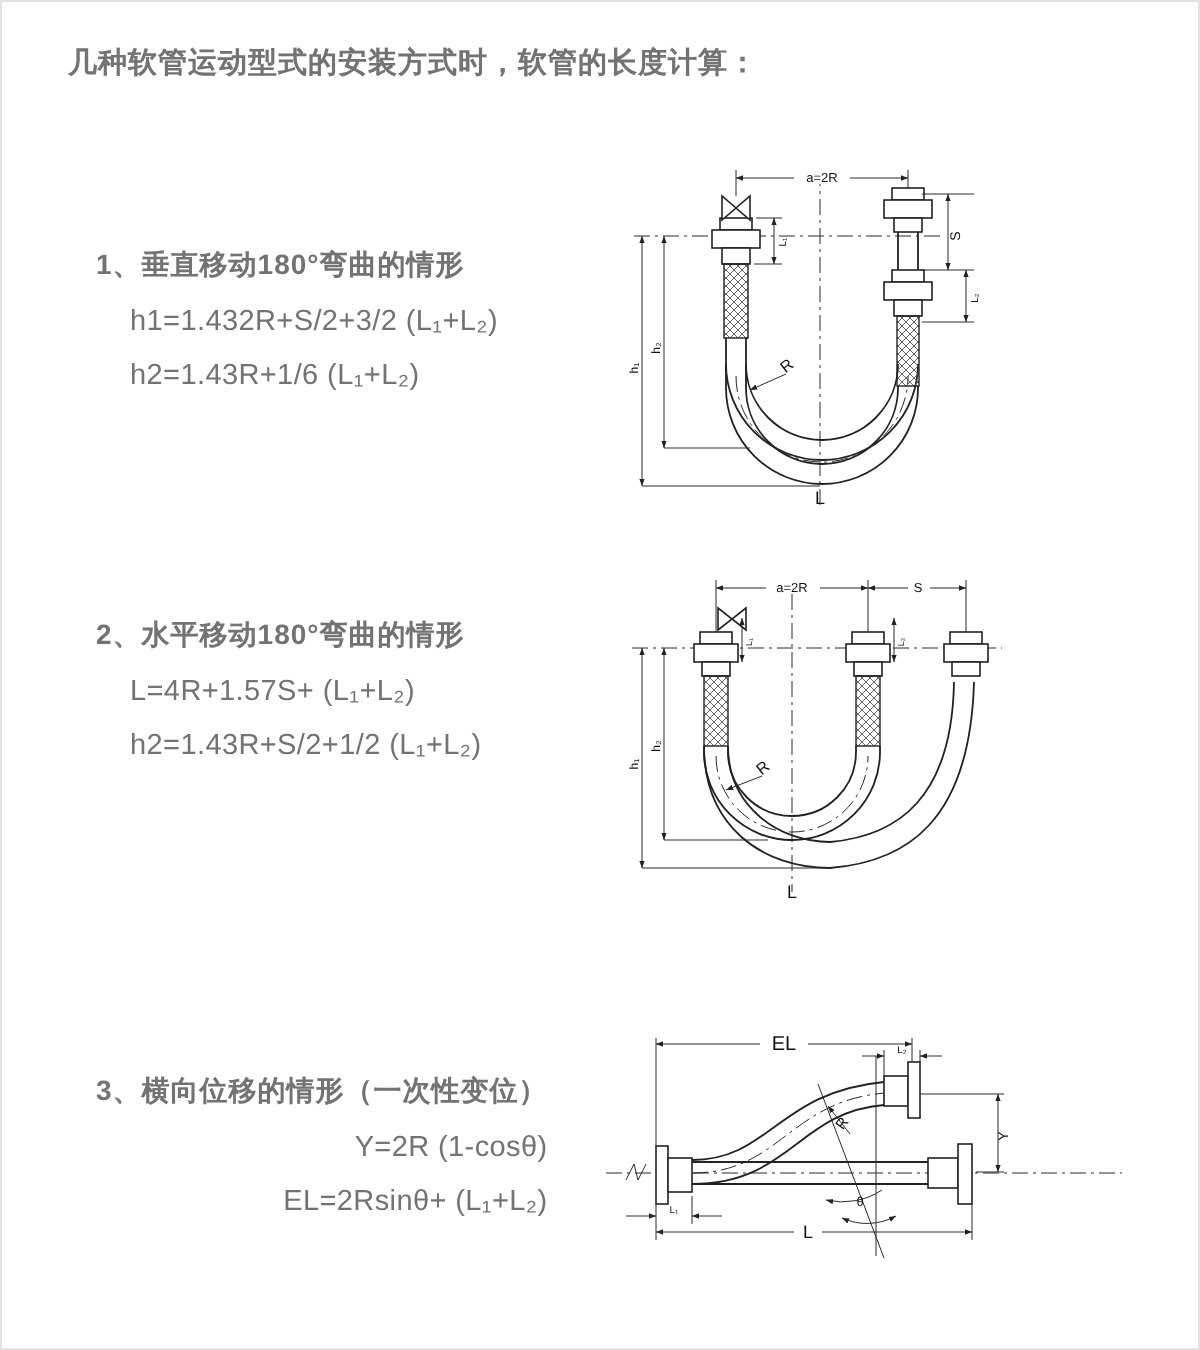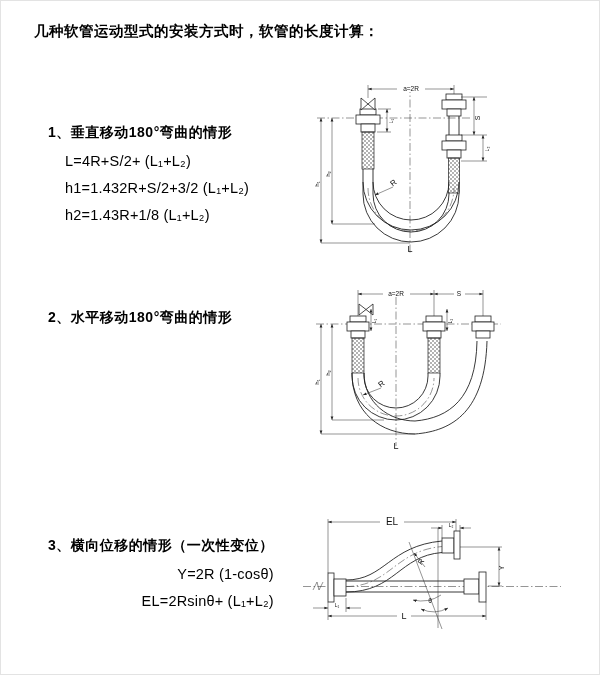--- a/index.html
+++ b/index.html
@@ -1,18 +1,18 @@
 <!DOCTYPE html>
 <html><head>
 <meta charset="utf-8">
 <style>
   html,body{margin:0;padding:0;background:#fff;}
   .page{
     position:relative;width:600px;height:675px;background:#ffffff;
-    font-family:"Liberation Sans","DejaVu Sans",sans-serif;color:#000000;
+    font-family:"Liberation Sans","DejaVu Sans",sans-serif;color:#737373;
     box-sizing:border-box;border:1px solid #e3e3e3;overflow:hidden;
   }
   .title{
     position:absolute;left:33px;top:21px;font-size:14.5px;font-weight:700;
     letter-spacing:.5px;white-space:nowrap;
   }
   .sec{position:absolute;left:47px;white-space:nowrap;}
   .sec1{top:107px;}
   .sec2{top:292px;}
   .sec3{top:520px;text-align:right;}
@@ -31,27 +31,28 @@
 </style>
 </head>
 <body>
 
 <div class="page">
 
   <div class="title">几种软管运动型式的安装方式时，软管的长度计算：</div>
 
   <section class="sec sec1">
     <div class="hd">1、垂直移动180°弯曲的情形</div>
-    <div class="fm">L=4R+S/2+ (L₁+L₂)</div>
     <div class="fm">h1=1.432R+S/2+3/2 (L₁+L₂)</div>
-    <div class="fm">h2=1.43R+1/8 (L₁+L₂)</div>
+    <div class="fm">h2=1.43R+1/6 (L₁+L₂)</div>
   </section>
 
   <section class="sec sec2">
     <div class="hd">2、水平移动180°弯曲的情形</div>
+    <div class="fm">L=4R+1.57S+ (L₁+L₂)</div>
+    <div class="fm">h2=1.43R+S/2+1/2 (L₁+L₂)</div>
   </section>
 
   <section class="sec sec3">
     <div class="hd">3、横向位移的情形（一次性变位）</div>
     <div class="fm">Y=2R (1-cosθ)</div>
     <div class="fm">EL=2Rsinθ+ (L₁+L₂)</div>
   </section>
 
   <svg style="left:312px;top:80px" width="210" height="172" viewBox="312 80 210 172">
     <defs>

